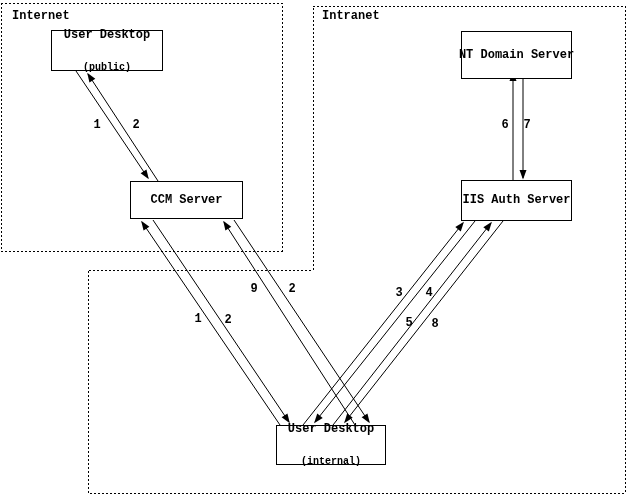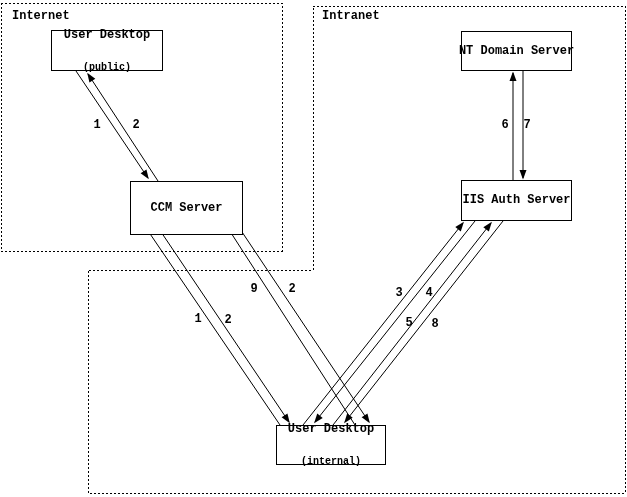--- a/index.html
+++ b/index.html
@@ -84,26 +84,26 @@
     </svg>
 
   <div class="zone-label" style="left: 12px; top: 9px;">Internet</div>
   <div class="zone-label" style="left: 322px; top: 9px;">Intranet</div>
 
   <div class="node has-sub" style="left: 51px; top: 30px; width: 112px; height: 41px;">
     <span class="node-title">User Desktop</span>
     <span class="node-sub">(public)</span>
   </div>
 
-  <div class="node" style="left: 130px; top: 181px; width: 113px; height: 54px;">
+  <div class="node" style="left: 130px; top: 181px; width: 113px; height: 38px;">
     <span class="node-title">CCM Server</span>
 
   </div>
 
-  <div class="node" style="left: 461px; top: 31px; width: 111px; height: 40px;">
+  <div class="node" style="left: 461px; top: 31px; width: 111px; height: 48px;">
     <span class="node-title">NT Domain Server</span>
 
   </div>
 
   <div class="node" style="left: 461px; top: 180px; width: 111px; height: 41px;">
     <span class="node-title">IIS Auth Server</span>
 
   </div>
 
   <div class="node has-sub" style="left: 276px; top: 425px; width: 110px; height: 40px;">

